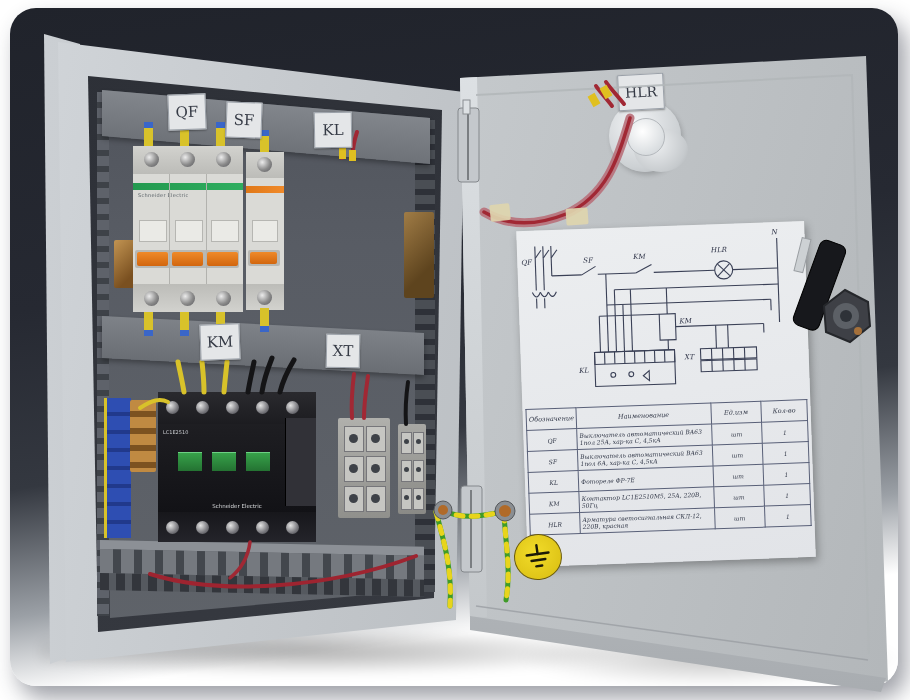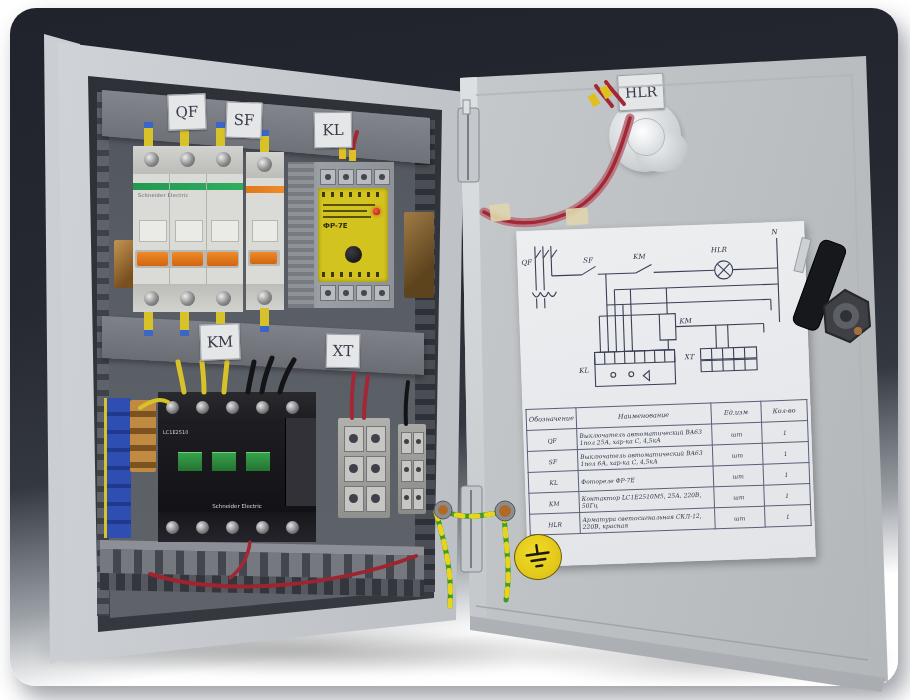--- a/index.html
+++ b/index.html
@@ -222,41 +222,20 @@
       <div class="pwin" style="left:6px;top:42px;width:24px;"></div>
       <div class="handle-bar" style="left:2px;top:72px;width:32px;height:16px;">
         <div class="handle" style="left:2px;width:27px;height:12px;"></div>
       </div>
     </div>
     <div class="brk-bot" style="height:26px;"></div>
     <div class="screw" style="left:11px;bottom:5px;"></div>
     <div class="wire-y dn" style="left:14px;bottom:-22px;"></div>
   </div>
 
-  <div class="abs kl">
-    <div class="kl-ribs"></div>
-    <div class="kl-term" style="left:32px;top:7px;"></div>
-    <div class="kl-term" style="left:50px;top:7px;"></div>
-    <div class="kl-term" style="left:68px;top:7px;"></div>
-    <div class="kl-term" style="left:86px;top:7px;"></div>
-    <div class="kl-face">
-      <div class="kl-marks" style="top:4px;"></div>
-      <div class="kl-line" style="top:16px;width:52px;"></div>
-      <div class="kl-line" style="top:22px;width:44px;"></div>
-      <div class="kl-line" style="top:28px;width:48px;"></div>
-      <div class="kl-model">ФР-7Е</div>
-      <div class="kl-led"></div>
-      <div class="kl-knob"></div>
-      <div class="kl-marks" style="bottom:5px;"></div>
-    </div>
-    <div class="kl-term" style="left:32px;bottom:7px;"></div>
-    <div class="kl-term" style="left:50px;bottom:7px;"></div>
-    <div class="kl-term" style="left:68px;bottom:7px;"></div>
-    <div class="kl-term" style="left:86px;bottom:7px;"></div>
-  </div>
 
   <div class="abs km">
     <div class="km-top"></div>
     <div class="screw-b" style="left:8px;top:9px;"></div>
     <div class="screw-b" style="left:38px;top:9px;"></div>
     <div class="screw-b" style="left:68px;top:9px;"></div>
     <div class="screw-b" style="left:98px;top:9px;"></div>
     <div class="screw-b" style="left:128px;top:9px;"></div>
     <div class="km-body">
       <div class="km-model">LC1E2510</div>

